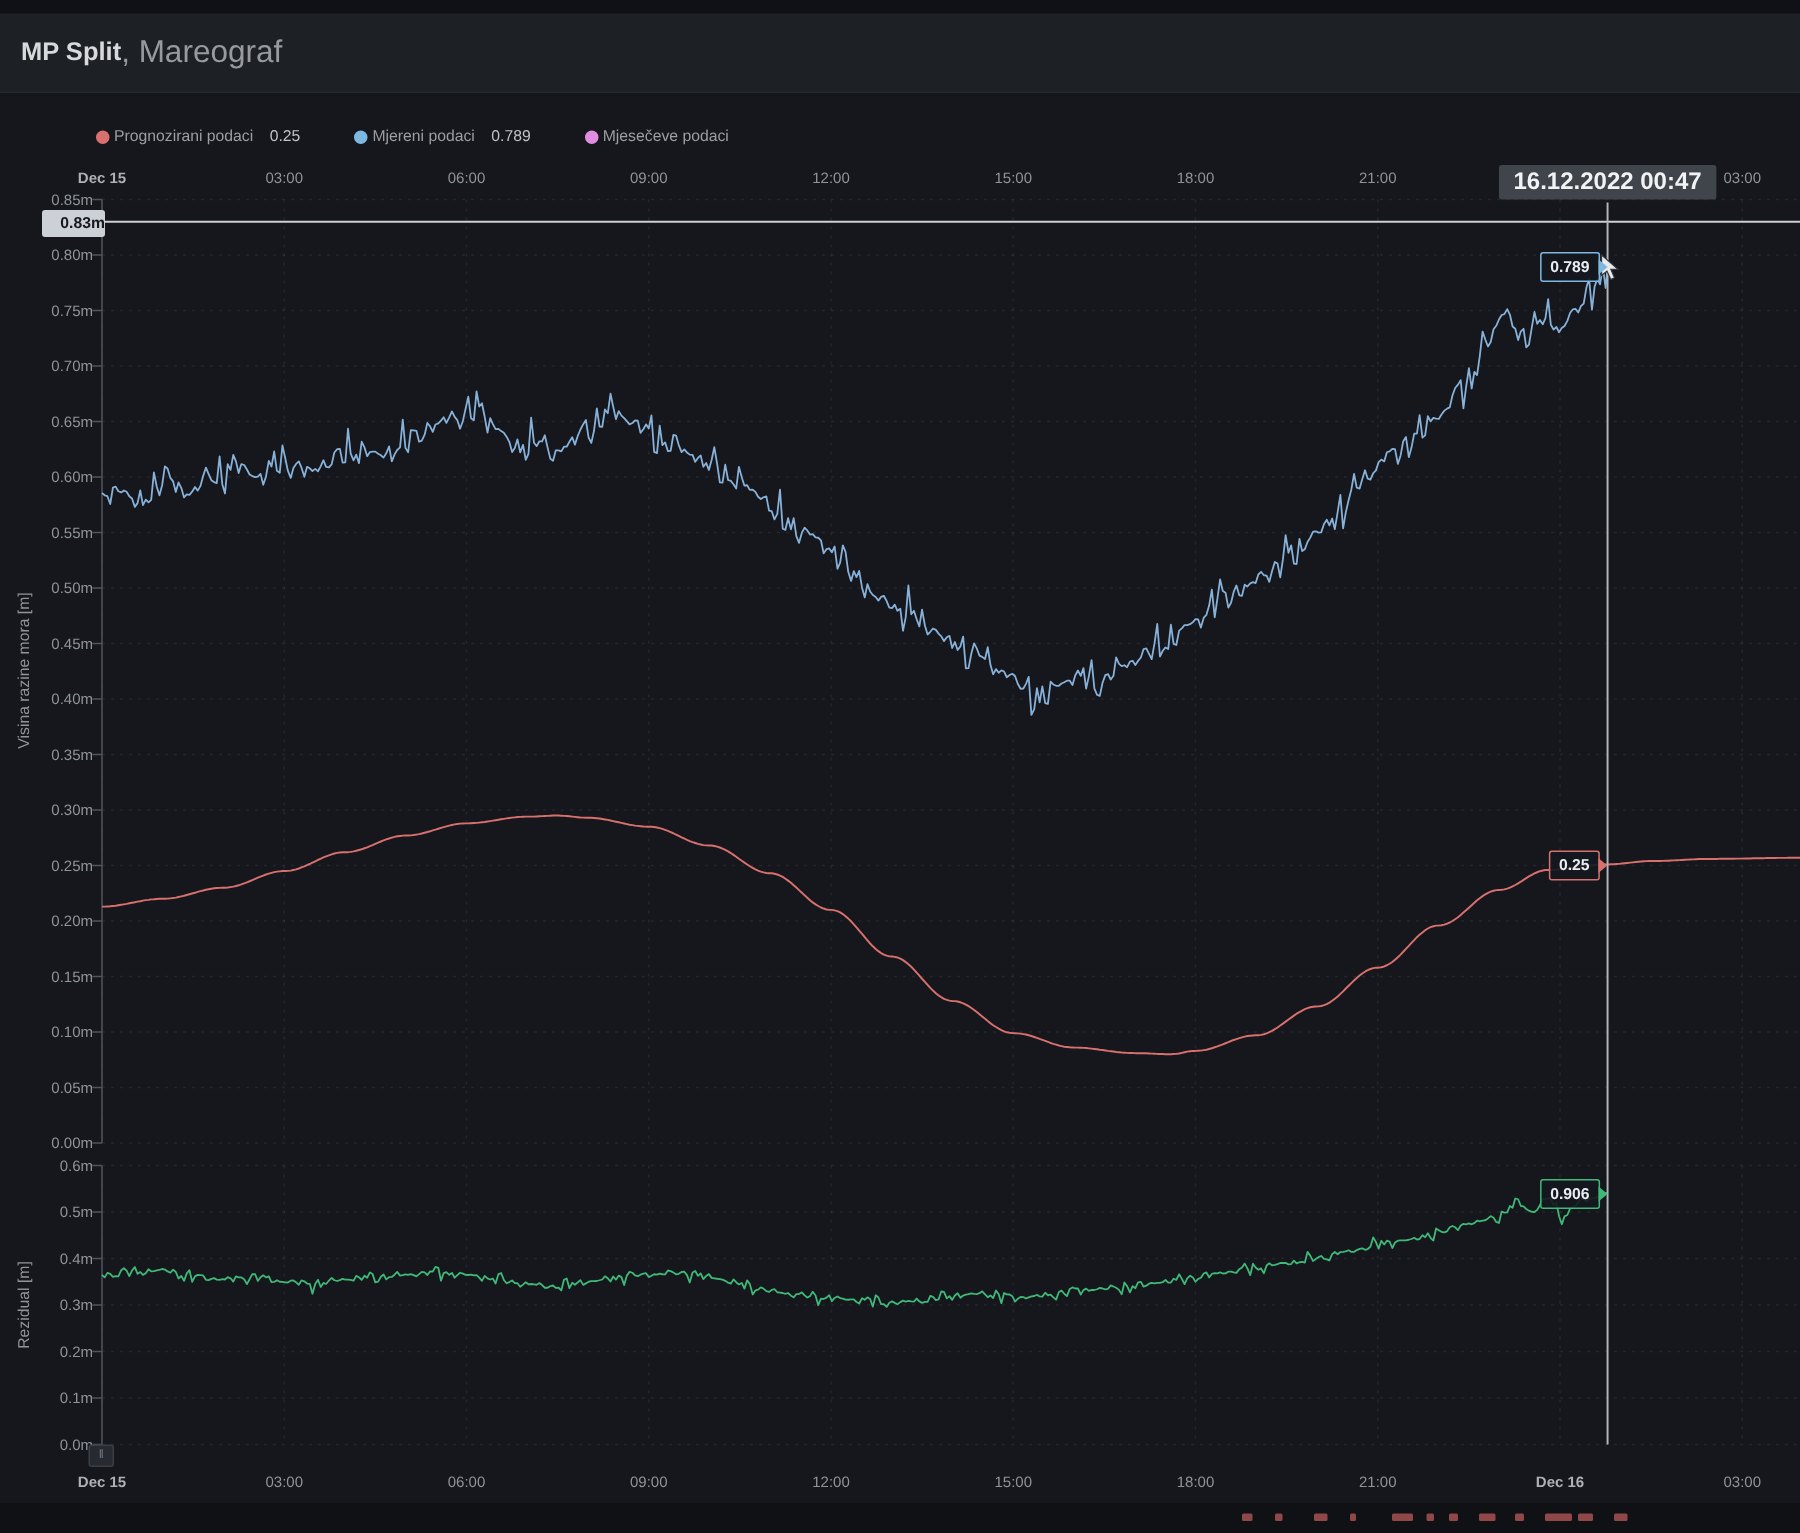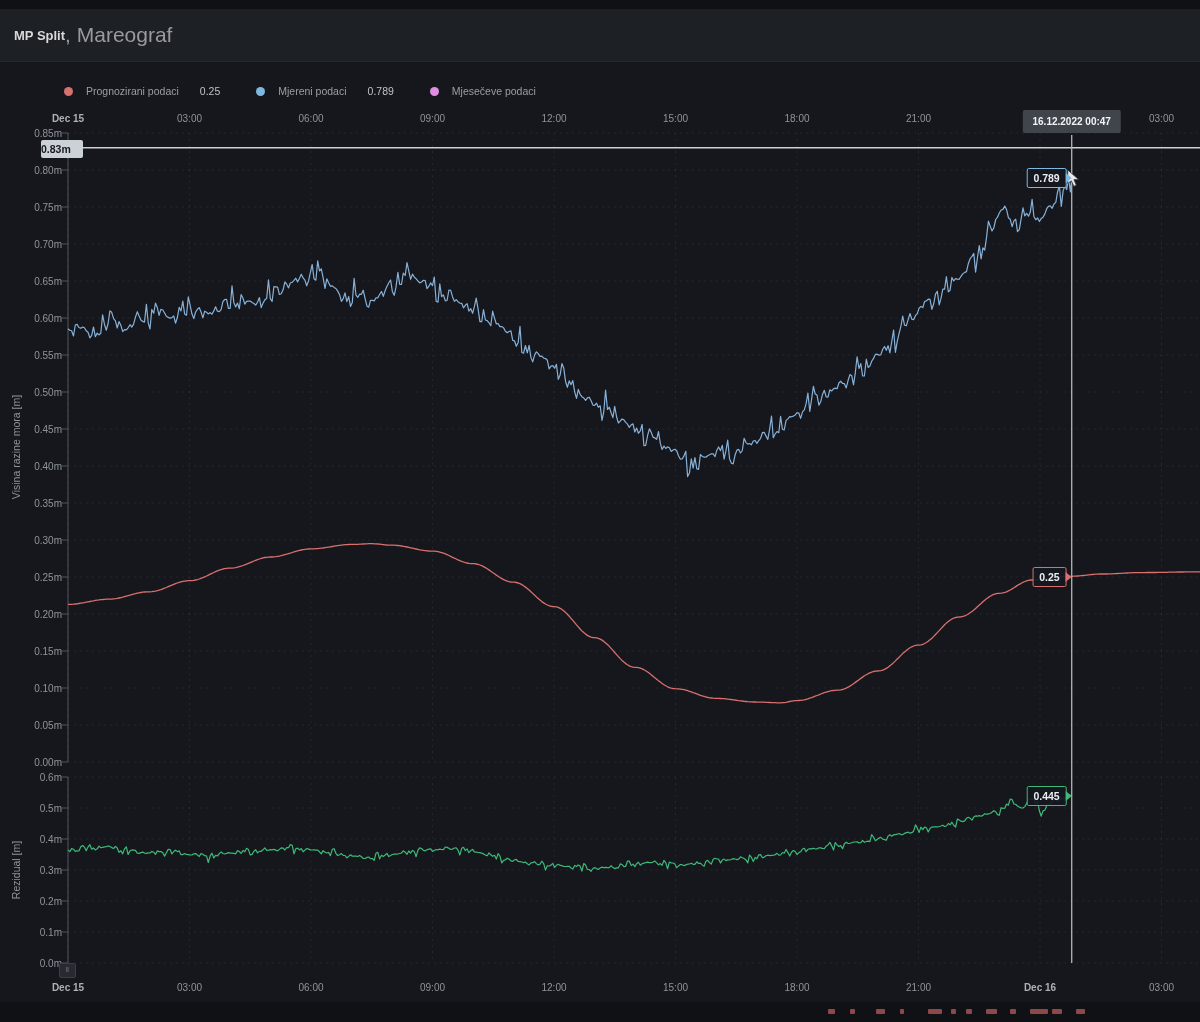--- a/index.html
+++ b/index.html
@@ -1,43 +1,43 @@
 <!DOCTYPE html>
 <html><head>
 <meta charset="utf-8">
 <style>
   html,body{margin:0;padding:0;width:1200px;height:1022px;background:#15171c;
     font-family:"Liberation Sans",sans-serif;overflow:hidden;}
   #page{position:relative;width:1200px;height:1022px;background:#15171c;}
   .topstrip{position:absolute;left:0;top:0;width:1200px;height:9px;background:#0f1115;}
   .panel-header{position:absolute;left:0;top:9px;width:1200px;height:53px;background:#1d2025;
     border-bottom:1px solid #25282e;display:flex;align-items:center;padding-left:14px;box-sizing:border-box;}
-  .panel-header .station{font-size:13px;font-weight:700;color:#d8d9da;}
+  .panel-header .station{font-size:17px;font-weight:700;color:#d8d9da;}
   .panel-header .subtitle{font-size:21px;font-weight:400;color:#989a9e;}
   .legend{position:absolute;left:64px;top:83px;display:flex;gap:36px;align-items:center;height:16px;}
-  .legend-item{display:flex;align-items:center;gap:13px;cursor:pointer;}
+  .legend-item{display:flex;align-items:center;gap:3px;cursor:pointer;}
   .legend-dot{width:9px;height:9px;border-radius:50%;}
   .legend-name{font-size:10.5px;color:#9b9ea3;}
   .legend-value{font-size:10.5px;color:#bfc1c4;margin-left:8px;}
   svg{position:absolute;left:0;top:0;}
   svg text{font-family:"Liberation Sans",sans-serif;}
   .axis-title-anchor{position:absolute;width:0;height:0;}
   .axis-title-anchor span{position:absolute;transform:translate(-50%,-50%) rotate(-90deg);
     white-space:nowrap;font-size:10.5px;color:#8f949b;}
   .tooltip-box{position:absolute;top:110px;height:23px;line-height:23px;padding:0 10px;
-    background:#40454c;border-radius:2px;color:#f2f3f5;font-size:10px;font-weight:700;
+    background:#40454c;border-radius:2px;color:#f2f3f5;font-size:16px;font-weight:700;
     transform:translateX(-50%);white-space:nowrap;z-index:6;}
   .vlabel{position:absolute;transform:translateX(-100%);height:18px;line-height:18px;
     padding:0 6px;background:rgba(21,25,30,0.92);border:1px solid currentColor;border-radius:2px;
     font-size:10.5px;font-weight:700;white-space:nowrap;z-index:5;}
   .vlabel .txt{color:#e9edf2;}
   .vlabel::after{content:'';position:absolute;right:-6px;top:50%;margin-top:-5px;
     border:5px solid transparent;border-left:6px solid currentColor;border-right:0;}
-  .threshold-label{position:absolute;left:41px;top:140px;width:42px;height:18px;line-height:18px;
-    text-align:left;border-radius:2px;font-size:10.5px;font-weight:700;color:#17191d;z-index:5;}
+  .threshold-label{position:absolute;left:28px;top:140px;width:42px;height:18px;line-height:18px;
+    text-align:right;border-radius:2px;font-size:10.5px;font-weight:700;color:#17191d;z-index:5;}
   .drag-handle{position:absolute;left:59px;top:963px;width:15px;height:13px;background:#272a30;
     border:1px solid #3a3e45;border-radius:2px;color:#787d84;font-size:8px;line-height:11px;
     text-align:center;cursor:ew-resize;z-index:5;}
   .bottomstrip{position:absolute;left:0;top:1002px;width:1200px;height:20px;background:#0f1115;overflow:hidden;}
   .redmark{position:absolute;top:7px;height:5px;background:#a65250;opacity:.85;border-radius:1px;}
 </style>
 </head>
 <body>
 
 <div id="page">
@@ -203,21 +203,21 @@
 
   <div class="threshold-label" style="background-color: rgb(204, 209, 216);">0.83m</div>
 
   <div class="vlabel" id="vlabel-measured" style="color: rgb(125, 184, 224); left: 1066.71px; top: 168.14px;">
     <span class="txt">0.789</span>
   </div>
   <div class="vlabel" id="vlabel-forecast" style="color: rgb(216, 112, 110); left: 1066.71px; top: 567px;">
     <span class="txt">0.25</span>
   </div>
   <div class="vlabel" id="vlabel-residual" style="color: rgb(63, 184, 120); left: 1066.71px; top: 785.91px;">
-    <span class="txt">0.445</span>
+    <span class="txt">0.906</span>
   </div>
 
   <div class="drag-handle">‖</div>
 
   <div class="bottomstrip">
     <span class="redmark" style="left:828px;width:7px;"></span>
     <span class="redmark" style="left:850px;width:5px;"></span>
     <span class="redmark" style="left:876px;width:9px;"></span>
     <span class="redmark" style="left:900px;width:4px;"></span>
     <span class="redmark" style="left:928px;width:14px;"></span>

